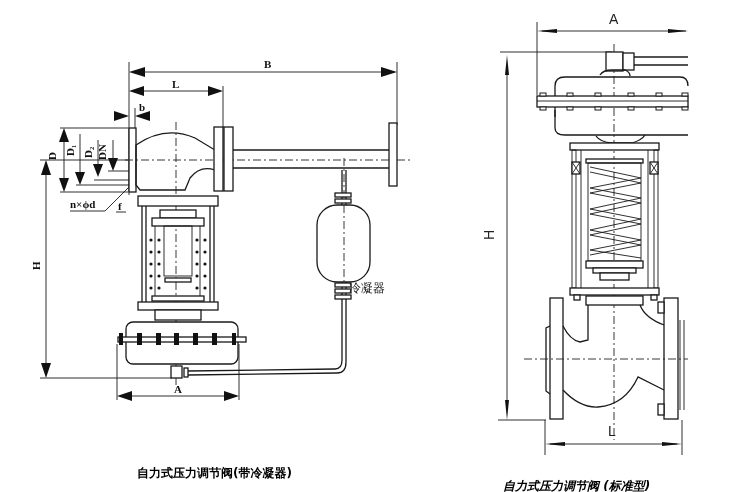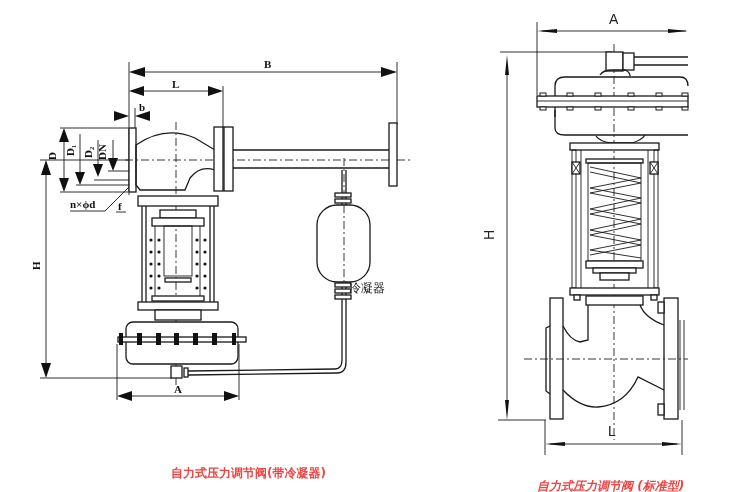--- a/index.html
+++ b/index.html
@@ -5,21 +5,21 @@
   html, body { margin:0; padding:0; background:#ffffff; }
   body { width:742px; height:492px; position:relative; overflow:hidden; font-family:"Liberation Serif", serif; }
   svg { position:absolute; left:0; top:0; }
   .ln { stroke:#1a1a1a; stroke-width:1.3; fill:none; }
   .th { stroke:#1a1a1a; stroke-width:0.9; fill:none; }
   .dash { stroke:#222; stroke-width:0.9; fill:none; stroke-dasharray:8 3 2 3; }
   .fillw { fill:#fff; stroke:#1a1a1a; stroke-width:1.3; }
   .arrow { fill:#111; stroke:none; }
   .dimtxt { font-family:"Liberation Serif", serif; font-size:11px; font-weight:bold; fill:#111; }
   .dimtxt2 { font-family:"Liberation Sans", sans-serif; font-size:14px; fill:#222; }
-  .caption { position:absolute; font-family:"DejaVu Sans", sans-serif; font-size:12px; font-weight:bold; color:#ef4444; white-space:nowrap;margin-left:34px; }
+  .caption { position:absolute; font-family:"DejaVu Sans", sans-serif; font-size:12px; font-weight:bold; color:#000000; white-space:nowrap; }
   .cond-label { font-family:"DejaVu Sans", sans-serif; font-size:12px; fill:#111; }
 </style>
 </head>
 <body>
 
 <svg width="742" height="492" viewBox="0 0 742 492">
 
   <g>
 
     <g>

